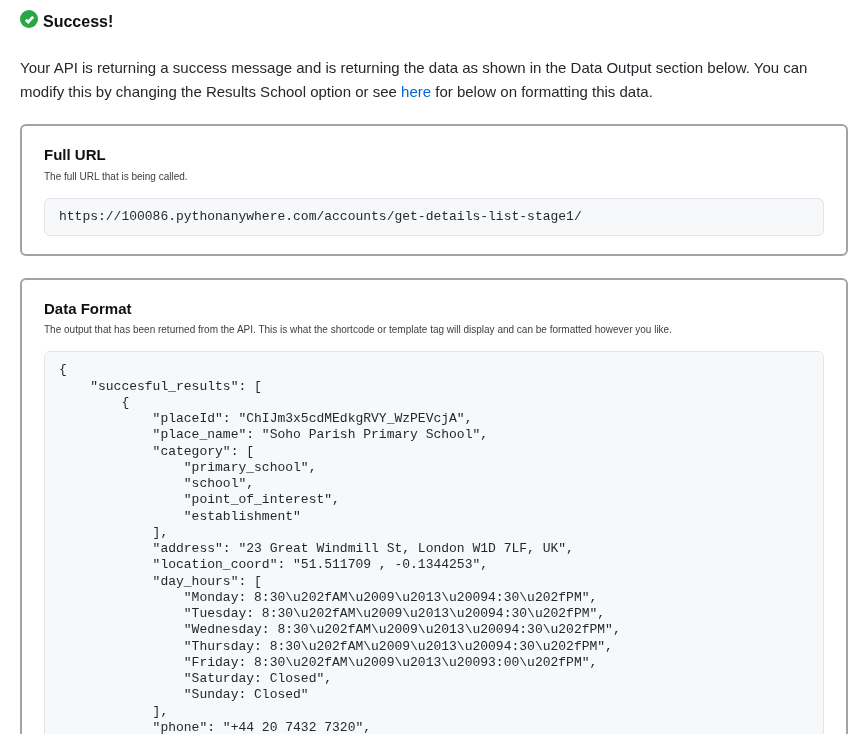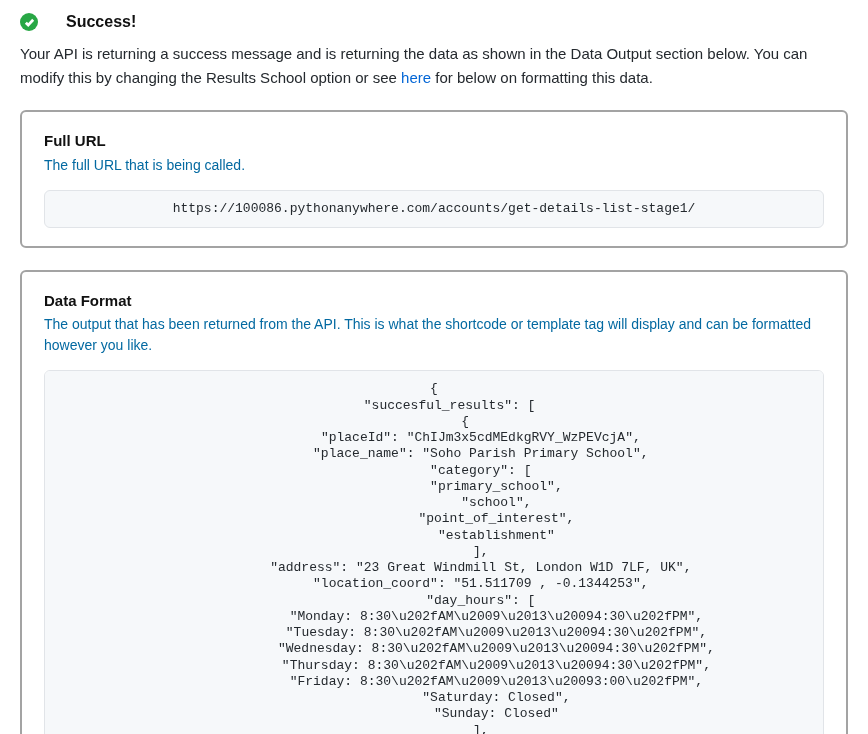--- a/index.html
+++ b/index.html
@@ -22,23 +22,23 @@
       margin-bottom: 22px;
       background: #ffffff;
     }
     .success-banner {
       border: none;
       padding: 0 0 20px 0;
       margin-bottom: 0;
     }
     .success-header {
       display: flex;
-      align-items: center;
-      gap: 28px;
-      margin-bottom: 8px;
+      align-items: flex-start;
+      gap: 5px;
+      margin-bottom: 22px;
     }
     .success-icon {
       width: 18px;
       height: 18px;
       background: #28a745;
       border-radius: 50%;
       display: flex;
       align-items: center;
       justify-content: center;
       flex-shrink: 0;
@@ -64,36 +64,35 @@
       color: #0366d6;
       text-decoration: none;
     }
     .section-title {
       font-weight: 700;
       font-size: 15px;
       color: #111;
       margin-bottom: 2px;
     }
     .section-subtitle {
-      font-size: 14px;
-      color: #0369a1;
+      font-size: 10px;
+      color: #404040;
       margin-bottom: 14px;
     }
     .code-box {
       border: 1px solid #e1e4e8;
       border-radius: 6px;
       background: #f6f8fa;
       padding: 10px 14px;
       font-family: ui-monospace, SFMono-Regular, "SF Mono", Menlo, Consolas, "Liberation Mono", monospace;
       font-size: 13px;
       color: #24292e;
       overflow-x: auto;
       white-space: pre;
       line-height: 1.25;
-      text-align: center;
     }
     .container {
       max-width: 868px;
     }
   </style>
 </head>
 <body>
 
 <div class="container">
 

